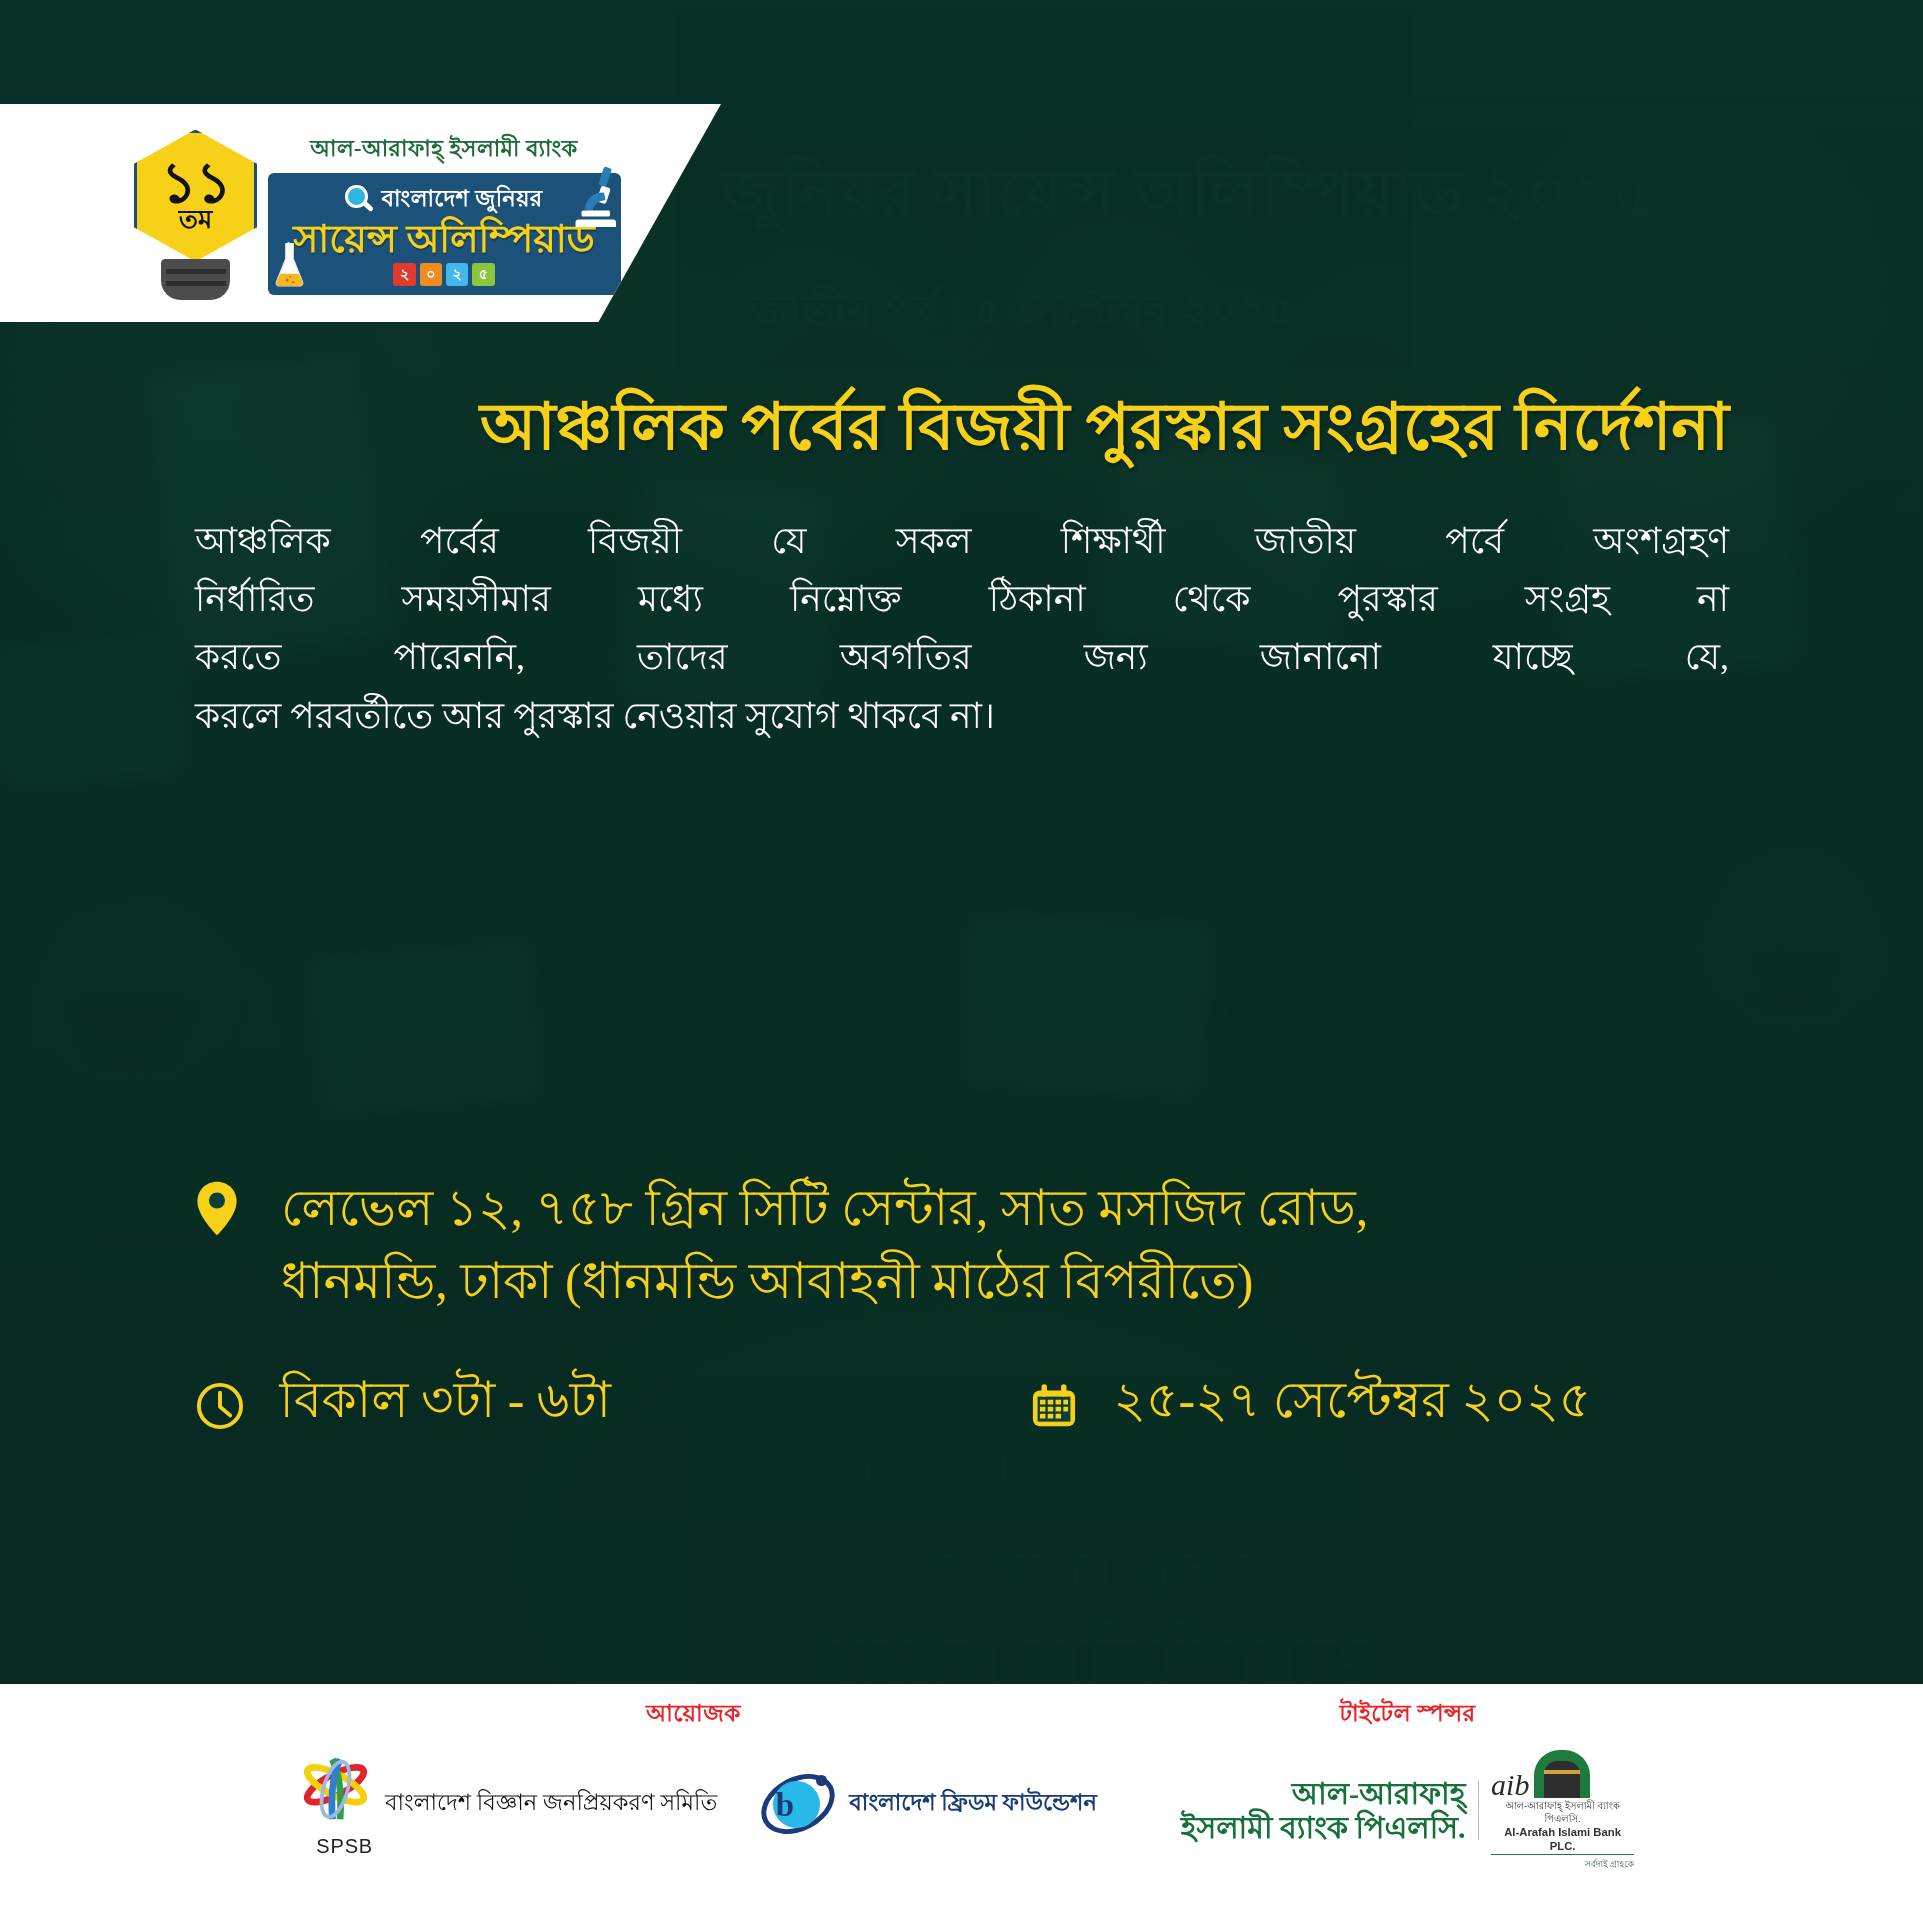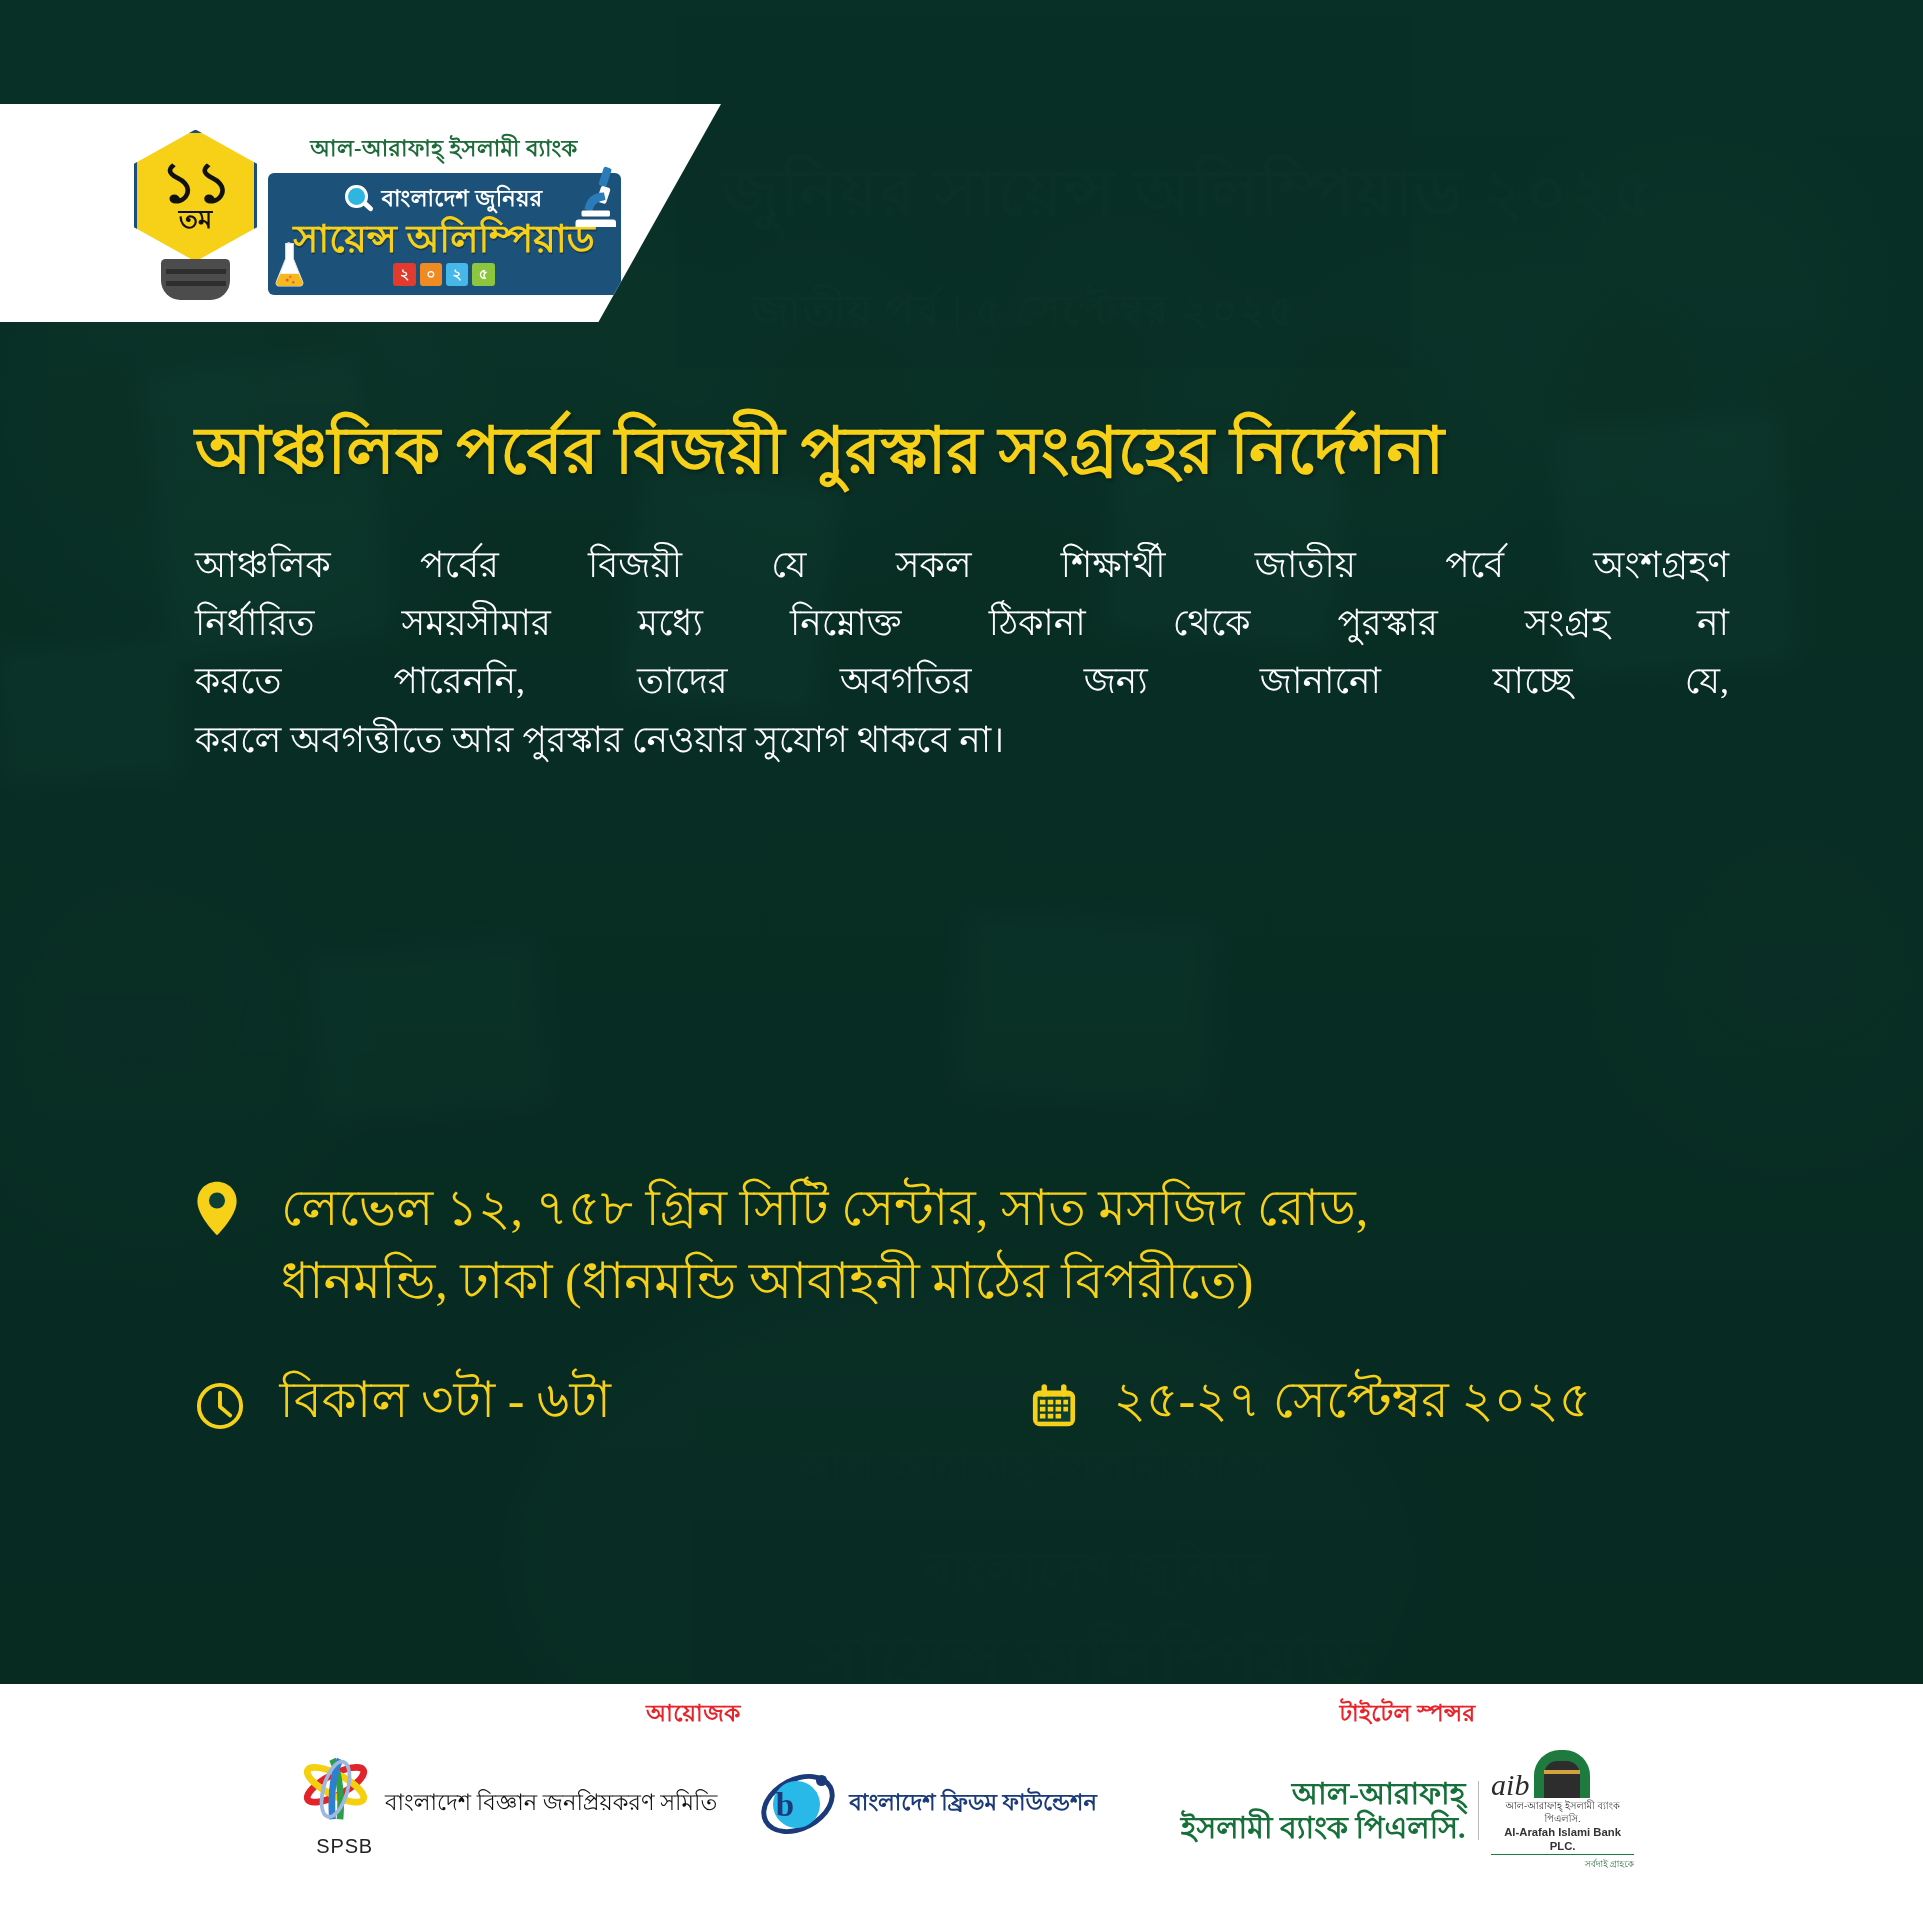--- a/index.html
+++ b/index.html
@@ -193,22 +193,22 @@
   .content {
     position:absolute; left:0; right:0; top:323px;
     z-index:6;
     padding:0 195px;
   }
   .headline {
     font-family:"Liberation Serif", serif;
     color:#f7d117;
     font-weight:700;
     font-size:65px;
-    text-align:left;
-    margin-top:91px;
+    text-align:right;
+    margin-top:67px;
     line-height:1.15;
     text-shadow:1.5px 2.3px 3.8px rgba(0,0,0,.35);
   }
   .body-text {
     color:#ffffff;
     font-family:"Liberation Serif", serif;
     font-size:36px;
     line-height:1.62;
     text-align:justify;
     text-align-last:justify;
@@ -429,21 +429,21 @@
       </div>
     </div>
   </div>
 
   <div class="content">
     <div class="headline">আঞ্চলিক পর্বের বিজয়ী পুরস্কার সংগ্রহের নির্দেশনা</div>
     <div class="body-text">
       <span class="ln">আঞ্চলিক পর্বের বিজয়ী যে সকল শিক্ষার্থী জাতীয় পর্বে অংশগ্রহণ</span>
       <span class="ln">নির্ধারিত সময়সীমার মধ্যে নিম্নোক্ত ঠিকানা থেকে পুরস্কার সংগ্রহ না</span>
       <span class="ln">করতে পারেননি, তাদের অবগতির জন্য জানানো যাচ্ছে যে,</span>
-      <span class="ln last">করলে অবগত্তীতে আর পুরস্কার নেওয়ার সুযোগ থাকবে না।</span>
+      <span class="ln last">করলে পরবর্তীতে আর পুরস্কার নেওয়ার সুযোগ থাকবে না।</span>
     </div>
   </div>
 
   <div class="info-block">
 
     <div class="info-row">
       <div class="info-icon">
         <svg viewBox="0 0 48 64" width="44" height="57">
           <path d="M24 2 C11 2 2 12 2 24 c0 16 20 36 22 38 2 -2 22 -22 22 -38 C46 12 37 2 24 2 z" fill="#f7d117"></path>
           <circle cx="24" cy="23" r="9" fill="#0c4034"></circle>

